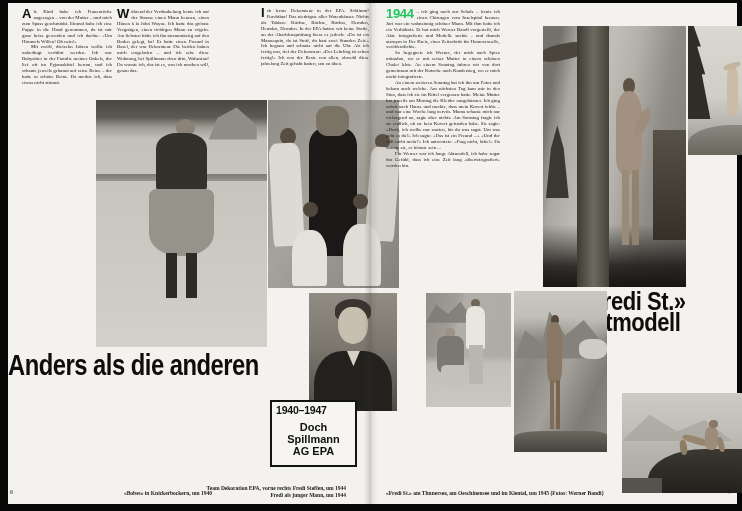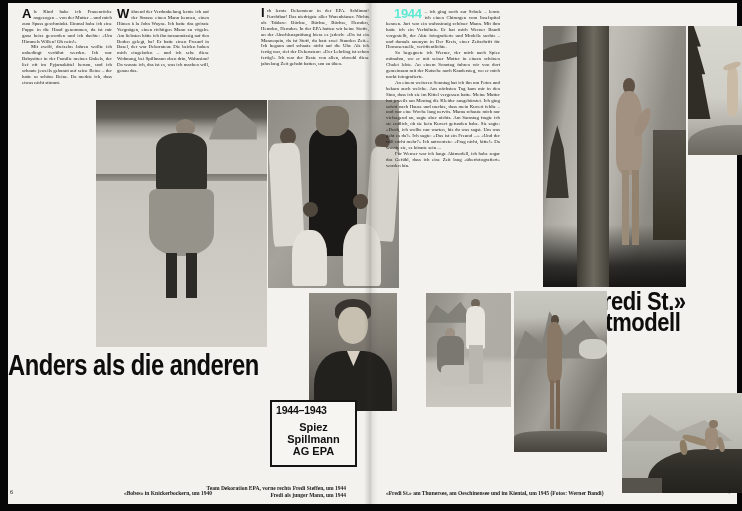--- a/index.html
+++ b/index.html
@@ -7,21 +7,21 @@
          font-family:"Liberation Serif",serif;color:#161514;}
   .paper{position:absolute;left:8px;top:3px;width:729px;height:501px;background:#f3f2ee;}
   .fold{position:absolute;left:364px;top:3px;width:14px;height:501px;
         background:linear-gradient(to right,rgba(0,0,0,0) 0%,rgba(55,50,45,.20) 46%,rgba(55,50,45,.08) 60%,rgba(0,0,0,0) 100%);}
   
   .bodycol{position:absolute;font:4.9px/5.9px "Liberation Serif",serif;text-align:justify;
            overflow:hidden;color:#1b1a18;}
   .bodycol p{margin:0;text-indent:9px;}
   .bodycol p.first{text-indent:0;}
   .dc{float:left;font:700 13px/10px "Liberation Sans",sans-serif;margin:0 2px 0 0;color:#111;}
-  .dc-year{float:left;font:700 13px/10px "Liberation Sans",sans-serif;letter-spacing:-.3px;margin:0 3px 0 8px;color:#5eead4;}
+  .dc-year{float:left;font:700 13px/10px "Liberation Sans",sans-serif;letter-spacing:-.3px;margin:0 3px 0 0;color:#22c55e;}
   #col1{left:22px;top:9px;width:90px;height:95px;}
   #col2{left:117px;top:9px;width:92px;height:95px;}
   #col3{left:261px;top:8px;width:108px;height:92px;}
   #col4{left:386px;top:9px;width:114px;height:230px;}
   
   .hl{position:absolute;font-family:"Liberation Sans",sans-serif;font-weight:700;color:#0e0d0c;
       transform-origin:0 0;white-space:nowrap;}
   #hl-left{left:8px;top:332px;font-size:29px;line-height:1;letter-spacing:-.6px;transform:scaleX(.82);}
   #hl-right{left:578px;top:274px;font-size:25px;line-height:21px;letter-spacing:-.5px;transform:scaleX(.88);white-space:normal;}
   
@@ -168,23 +168,23 @@
   <figure class="ph" id="ph-portrait">
     <div class="sh por-suit"></div>
     <div class="sh por-collar"></div>
     <div class="sh por-hair"></div>
     <div class="sh por-face"></div>
   </figure>
 
   <h1 class="hl" id="hl-left">Anders als die anderen</h1>
 
   <div id="tbox">
-    <div class="years">1944–1943</div>
+    <div class="years">1940–1947</div>
     <div class="lbl">
-      <div>Spiez</div>
+      <div>Doch</div>
       <div>Spillmann</div>
       <div>AG EPA</div>
     </div>
   </div>
 
   <div class="pnum" id="pn6">6</div>
   <div class="cap" id="cap-bobes">«Bobes» in Knickerbockern, um 1940</div>
   <div class="cap" id="cap-team">
     <div>Team Dekoration EPA, vorne rechts Fredi Steffen, um 1944</div>
     <div>Fredi als junger Mann, um 1944</div>

